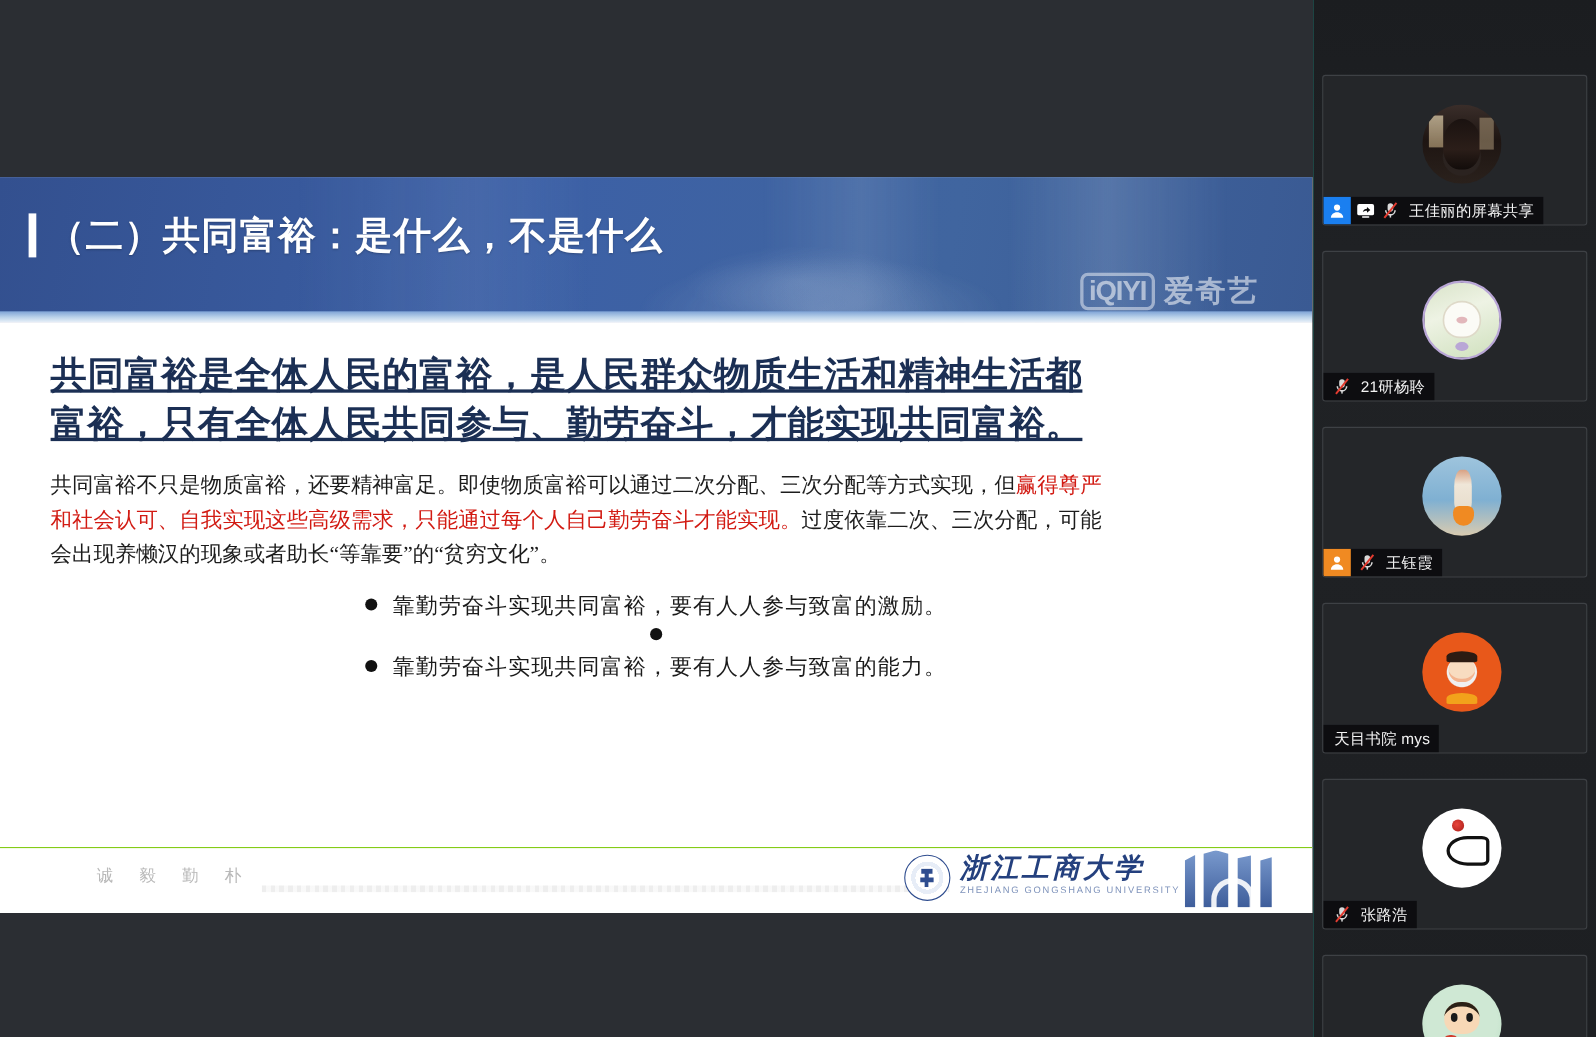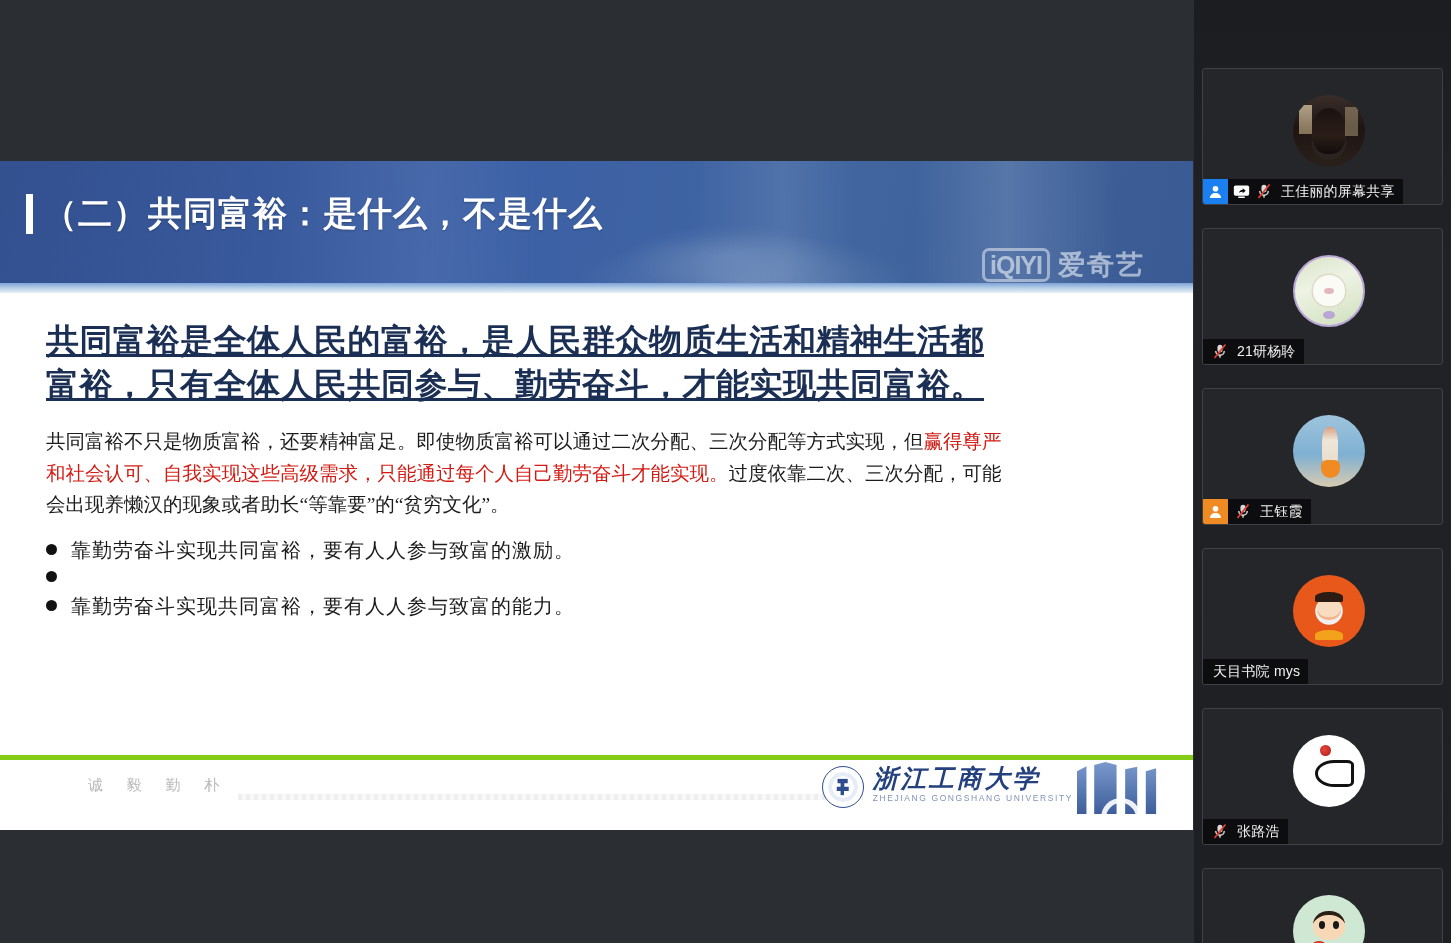--- a/index.html
+++ b/index.html
@@ -152,42 +152,43 @@
   #bullet-list {
     margin-top: 16px;
     list-style: none;
   }
   .bullet-row {
     display: flex;
     align-items: baseline;
     gap: 14px;
     margin-bottom: 9px;
     font-family: "Liberation Serif", "DejaVu Serif", serif;
+    justify-content: center;
   }
   .bullet-dot {
     width: 11px; height: 11px;
     border-radius: 50%;
     background: #111111;
     flex: 0 0 auto;
     position: relative;
     top: -2px;
   }
   .bullet-text {
     font-size: 20px;
     color: #1b1b1b;
     letter-spacing: 1px;
   }
 
   
   #slide-footer {
     position: absolute;
     left: 0; right: 0; bottom: 0;
-    height: 75px;
+    height: 60px;
     background: #ffffff;
-    border-top: 5px solid #84cc16;
+    border-top: 1px solid #84cc16;
   }
   #footer-motto {
     position: absolute;
     left: 88px;
     top: 16px;
     font-size: 15px;
     color: #b9b9b9;
     letter-spacing: 10px;
     font-family: "Liberation Serif", "DejaVu Serif", serif;
   }

